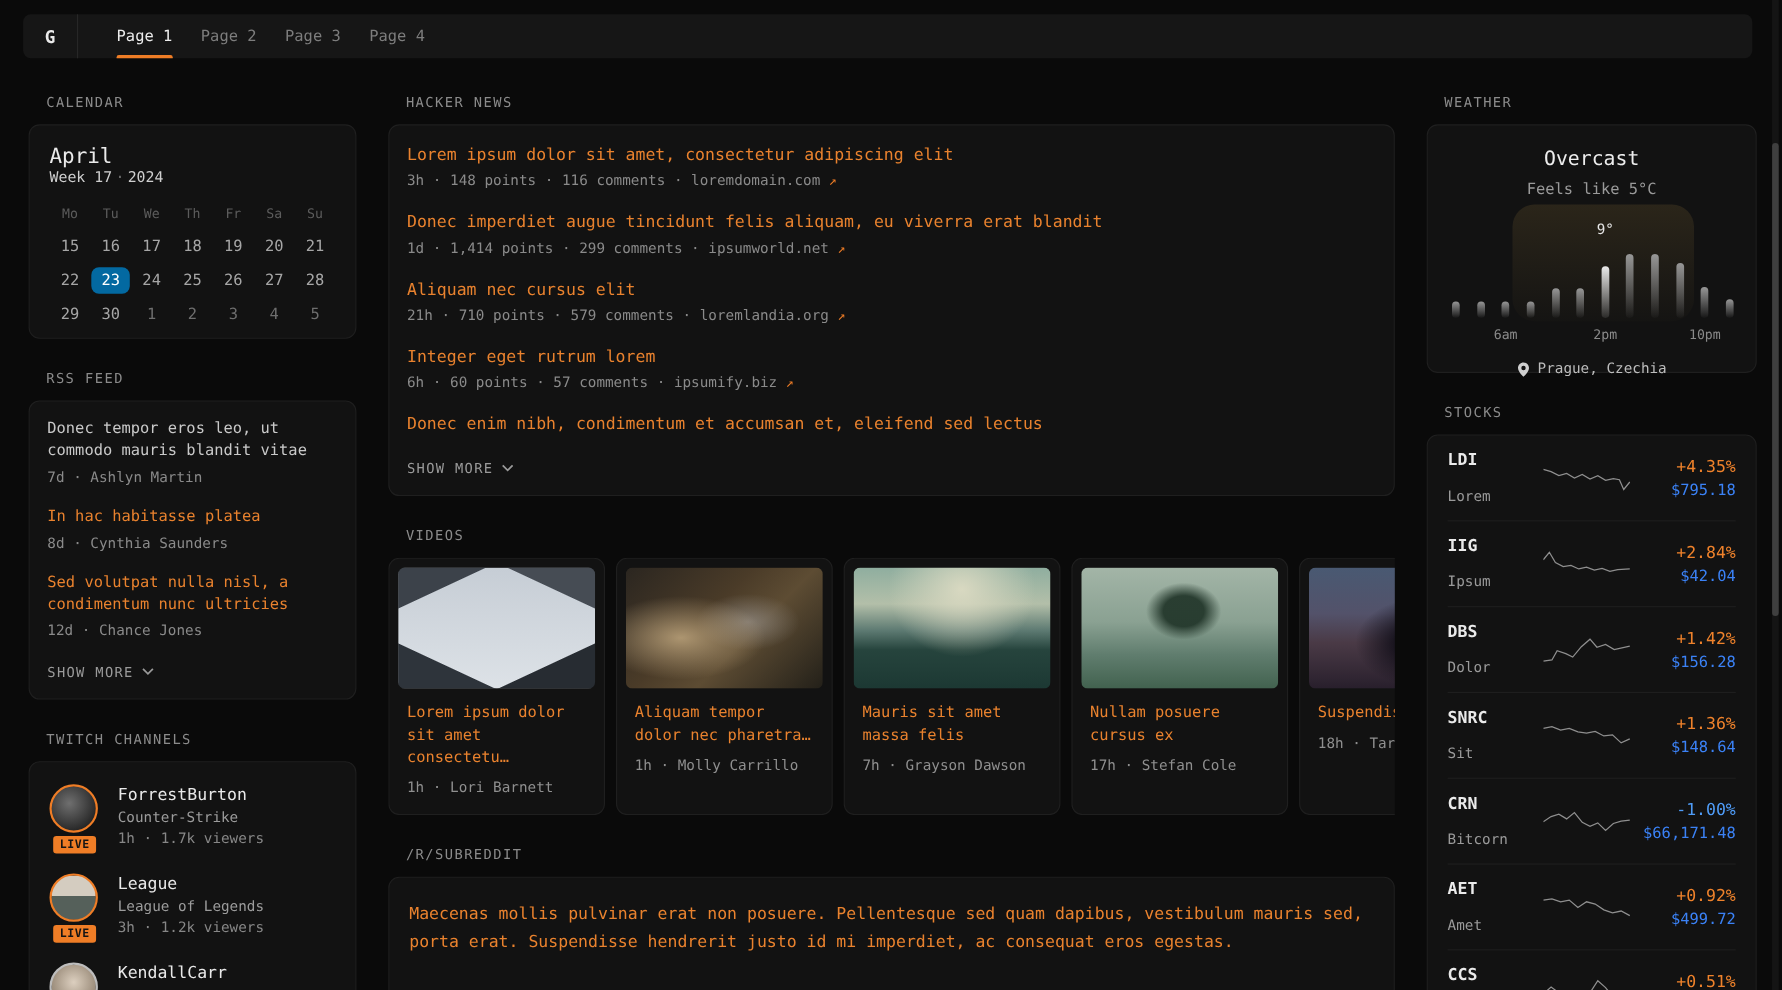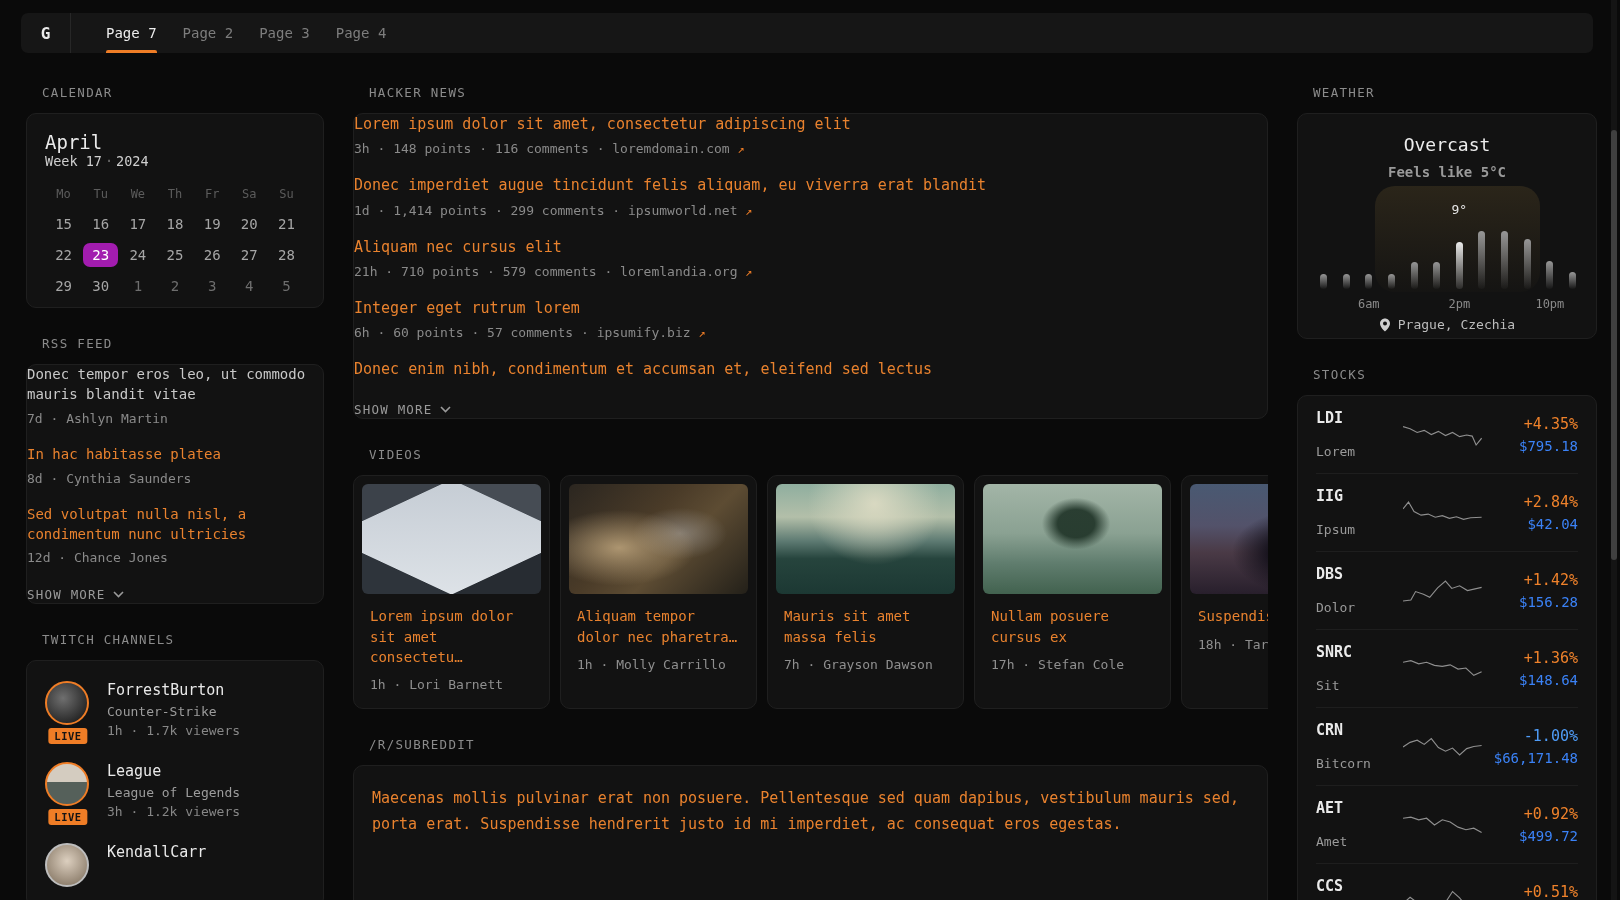--- a/index.html
+++ b/index.html
@@ -53,26 +53,26 @@
   .cal-week { color:#cfcfcf; font-size:13.5px; }
   .cal-week .sep { color:#6d6d6d; padding:0 3px; }
   .cal-grid {
     display:grid; grid-template-columns:repeat(7,1fr); row-gap:15px;
     margin-top:18px; text-align:center;
   }
   .dow { color:#5c5c5c; font-size:12px; }
   .date { color:#a6a6a6; font-size:14px; cursor:pointer; }
   .date.dim { color:#6e6e6e; }
   .date.selected span {
-    background:#a21caf; color:#ffffff; border-radius:7px; padding:4px 9px;
+    background:#0369a1; color:#ffffff; border-radius:7px; padding:4px 9px;
     display:inline-block; margin:-4px -9px;
   }
 
   
-  .feed-card { padding:0; }
+  .feed-card { padding:16px; }
   .item { margin-bottom:19px; }
   .item:last-of-type { margin-bottom:14px; }
   .title { color:#e9822e; font-size:15px; line-height:1.42; cursor:pointer; }
   .title.read { color:#c9c9c9; }
   .rss .title { font-size:14px; }
   .meta { color:#8a8a8a; font-size:13px; margin-top:6px; }
   .meta .domain { color:#8a8a8a; }
   .meta .arrow { color:#ef7d26; font-size:12px; }
   .show-more {
     color:#9a9a9a; font-size:12.5px; letter-spacing:1.2px; cursor:pointer;
@@ -138,41 +138,41 @@
   .vtitle { color:#e9822e; font-size:14px; line-height:1.45; margin:12px 8px 0; cursor:pointer; }
   .vmeta { color:#8f8f8f; font-size:13px; margin:10px 8px 0; }
 
   
   .sub-card { padding:20px 18px; height:160px; }
   .sub-text { color:#e9822e; font-size:15px; line-height:1.68; cursor:pointer; }
 
   
   .weather-card { padding:20px 22px 18px; height:226px; text-align:center; }
   .w-cond { color:#ededed; font-size:18px; }
-  .w-feels { color:#9a9a9a; font-size:14px; margin-top:9px;font-weight:bold; }
+  .w-feels { color:#9a9a9a; font-size:14px; margin-top:9px; }
   .w-chart { position:relative; width:256px; height:95px; margin:14px auto 0;
              display:flex; align-items:flex-end; justify-content:space-between; }
   .daylight {
     position:absolute; left:55px; width:165px; top:-8px; bottom:-3px;
     border-radius:20px; z-index:0;
     background:linear-gradient(180deg,rgba(193,153,72,.14),rgba(193,153,72,.015));
   }
   .wbar {
     position:relative; z-index:1; width:7px; border-radius:4px;
     background:linear-gradient(180deg,#979797,rgba(110,110,110,.05));
   }
   .wbar.now { background:linear-gradient(180deg,#eaeaea,rgba(200,200,200,.12)); }
   .w-peak { position:absolute; z-index:2; top:8px; font-size:13px; color:#e6e6e6;
             left:calc(6*(100% - 7px)/11 + 3.5px); transform:translateX(-50%); }
   .w-hours { position:relative; width:256px; height:16px; margin:8px auto 0; }
   .w-hours span { position:absolute; transform:translateX(-50%); color:#8a8a8a; font-size:12px; }
   .w-hours .h0 { left:calc(2*(100% - 7px)/11 + 3.5px); }
   .w-hours .h1 { left:calc(6*(100% - 7px)/11 + 3.5px); }
   .w-hours .h2 { left:calc(10*(100% - 7px)/11 + 3.5px); }
-  .w-loc { margin-top:4px; color:#bdbdbd; font-size:13px;
+  .w-loc { margin-top:15px; color:#bdbdbd; font-size:13px;
            display:flex; align-items:center; justify-content:center; gap:7px; }
   .pin { width:12px; height:14px; fill:#cfcfcf; }
 
   
   .stocks-card { padding:0 18px; overflow:hidden; }
   .stock-row { display:flex; align-items:center; justify-content:space-between;
                padding:13px 0 14px; border-bottom:1px solid #1e1e1e; cursor:pointer; }
   .stock-row:last-child { border-bottom:none; }
   .s-id { width:100px; }
   .s-sym { color:#eaeaea; font-size:15px; font-weight:bold; }
@@ -190,21 +190,21 @@
                   background:#3f3f3f; border-radius:3px; cursor:pointer; }
 </style>
 </head>
 <body>
 
 <div class="page">
 
   <header class="topbar">
     <div class="logo-cell">G</div>
     <nav class="tabs">
-      <div class="tab active">Page 7</div>
+      <div class="tab active">Page 1</div>
       <div class="tab">Page 2</div>
       <div class="tab">Page 3</div>
       <div class="tab">Page 4</div>
     </nav>
   </header>
 
   <div class="col col-left">
 
     <section class="sec">
       <h2 class="sec-heading">CALENDAR</h2>

